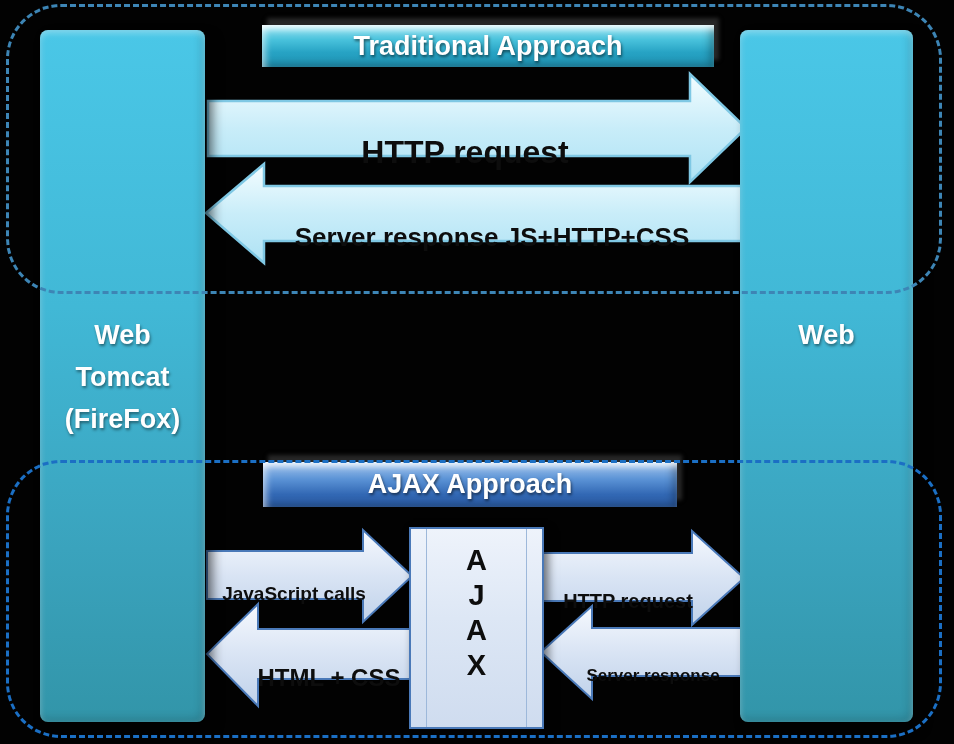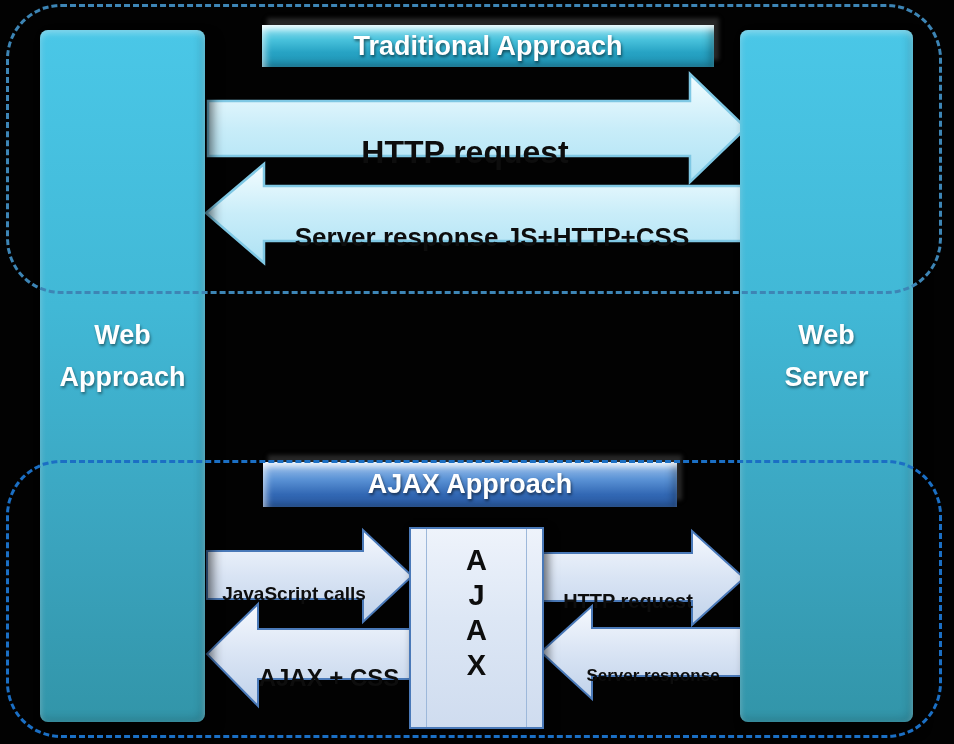--- a/index.html
+++ b/index.html
@@ -112,40 +112,40 @@
     <polygon points="542,553 692,553 692,531 744,578 692,625 692,601 542,601" fill="url(#blueArrow)" stroke="#4a79b8" stroke-width="2"></polygon>
 
     <polygon points="744,628 592,628 592,606 541,652 592,699 592,676 744,676" fill="url(#blueArrow)" stroke="#4a79b8" stroke-width="2"></polygon>
 
     <polygon points="410,629 258,629 258,604 207,654 258,706 258,679 410,679" fill="url(#blueArrow)" stroke="#4a79b8" stroke-width="2"></polygon>
   </svg>
 
   <div class="node browser">
     <div class="node-label">
       <div>Web</div>
-      <div>Approach</div>
+      <div>Tomcat</div>
+      <div>(FireFox)</div>
     </div>
   </div>
 
   <div class="node server">
     <div class="node-label">
       <div>Web</div>
-      <div>Server</div>
     </div>
   </div>
 
   <div class="header teal">Traditional Approach</div>
   <div class="header blue">AJAX Approach</div>
 
   <div class="arrow-label lbl-http-top">HTTP request</div>
   <div class="arrow-label lbl-resp-top">Server response JS+HTTP+CSS</div>
   <div class="arrow-label lbl-js-calls">JavaScript calls</div>
   <div class="arrow-label lbl-http-bot">HTTP request</div>
   <div class="arrow-label lbl-resp-bot">Server response</div>
-  <div class="arrow-label lbl-html-css">AJAX + CSS</div>
+  <div class="arrow-label lbl-html-css">HTML + CSS</div>
 
   <div class="core-box">
     <div class="core-rail left"></div>
     <div class="core-rail right"></div>
     <div class="core-text">
       <span>A</span>
       <span>J</span>
       <span>A</span>
       <span>X</span>
     </div>

